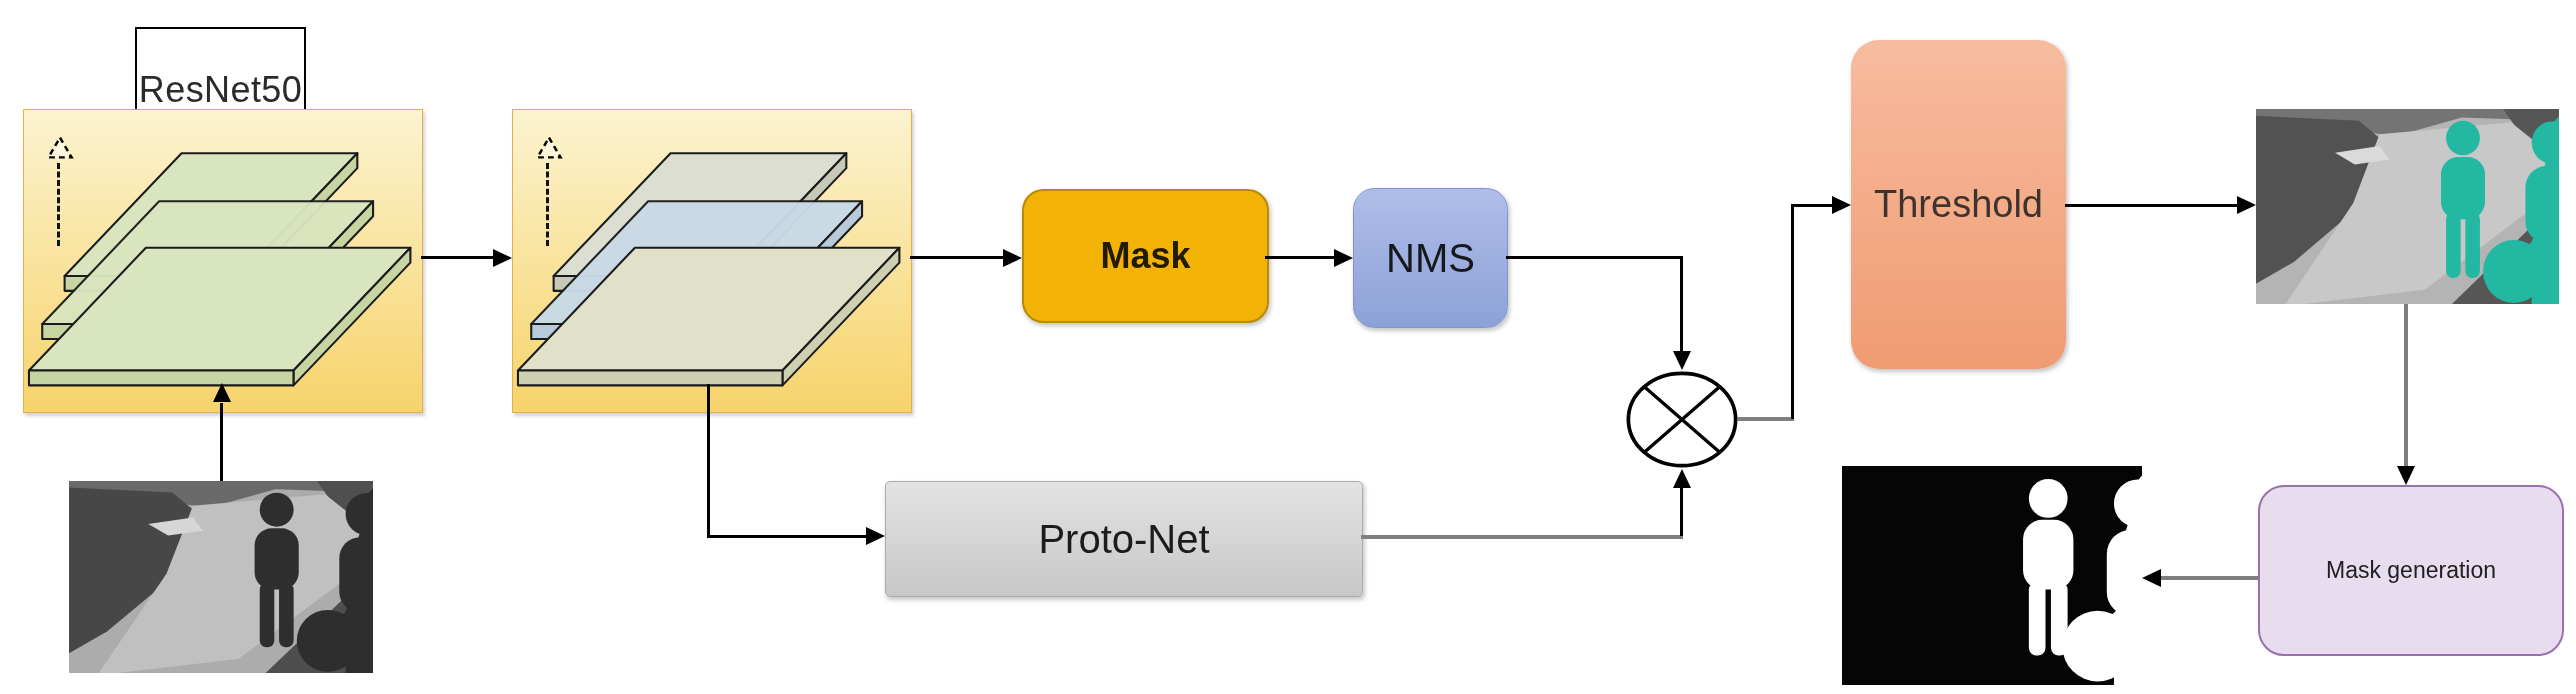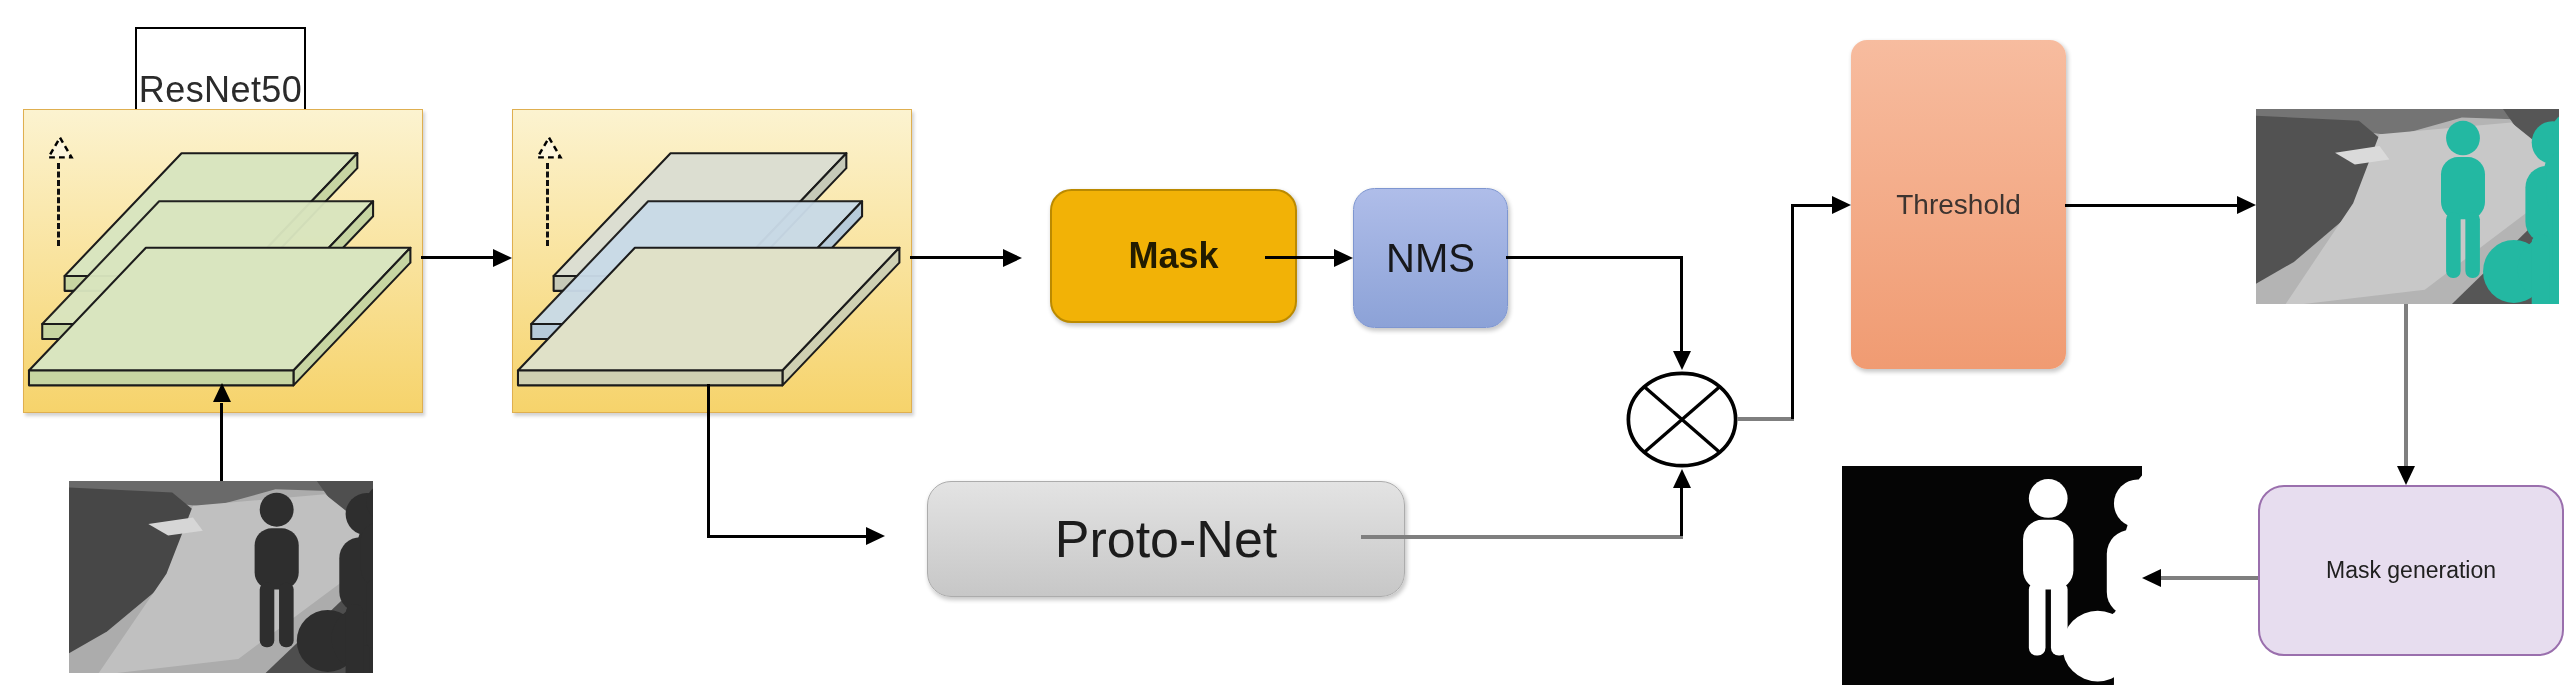--- a/index.html
+++ b/index.html
@@ -44,25 +44,25 @@
   .node-gold{
     background:var(--gold-fill);border:2.5px solid var(--gold-border);border-radius:21.5px;
     color:var(--gold-text);font-size:36px;font-weight:600;line-height:1.22;
   }
   .node-blue{
     background:linear-gradient(180deg,var(--blue-fill-top) 0%,var(--blue-fill-bottom) 100%);
     border:1.7px solid var(--blue-border);border-radius:21.5px;color:#17181c;font-size:40px;
   }
   .node-gray{
     background:linear-gradient(180deg,var(--gray-fill-top) 0%,var(--gray-fill-bottom) 100%);
-    border:1.7px solid var(--gray-border);border-radius:24px;color:#1c1c1c;font-size:52px;margin-left:42px;
+    border:1.7px solid var(--gray-border);border-radius:5px;color:#1c1c1c;font-size:40px;
   }
   .node-salmon{
     background:linear-gradient(180deg,var(--salmon-fill-top) 0%,var(--salmon-fill-bottom) 100%);
-    border:none;border-radius:16px;color:#3d3430;font-size:28px;
+    border:none;border-radius:28px;color:#3d3430;font-size:38px;
   }
   .node-lavender{
     background:var(--lavender-fill);border:2.5px solid var(--lavender-border);border-radius:26px;
     color:#202020;font-size:23px;box-shadow:none;
   }
   
   .mult{position:absolute;}
   
   .scene{position:absolute;display:block;}
 </style>
@@ -108,21 +108,21 @@
         <polygon class="f3s" points="325,314 466,166 466,184 325,332"></polygon>
         <polygon class="f3s" points="6,314 325,314 325,332 6,332"></polygon>
       </g>
     </svg>
     <svg class="hollow-tri" style="left:21.5px;top:25px" width="28" height="25" viewBox="0 0 34 30">
       <polygon points="17,3 31,27 3,27" fill="#fdf6dd" stroke="#000" stroke-width="3" stroke-dasharray="7,5"></polygon>
     </svg>
     <div class="dash-line" style="left:33px;top:53px;height:83px"></div>
   </div>
 
-  <div class="node node-gold" style="left:1050px;top:189px;width:243px;height:130px">
+  <div class="node node-gold" style="left:1022px;top:189px;width:243px;height:130px">
     <span>Mask</span>
   </div>
 
   <div class="node node-blue" style="left:1353px;top:188px;width:153px;height:138px">
     <span>NMS</span>
   </div>
 
   <div class="node node-gray" style="left:885px;top:481px;width:476px;height:114px">
     <span>Proto-Net</span>
   </div>

